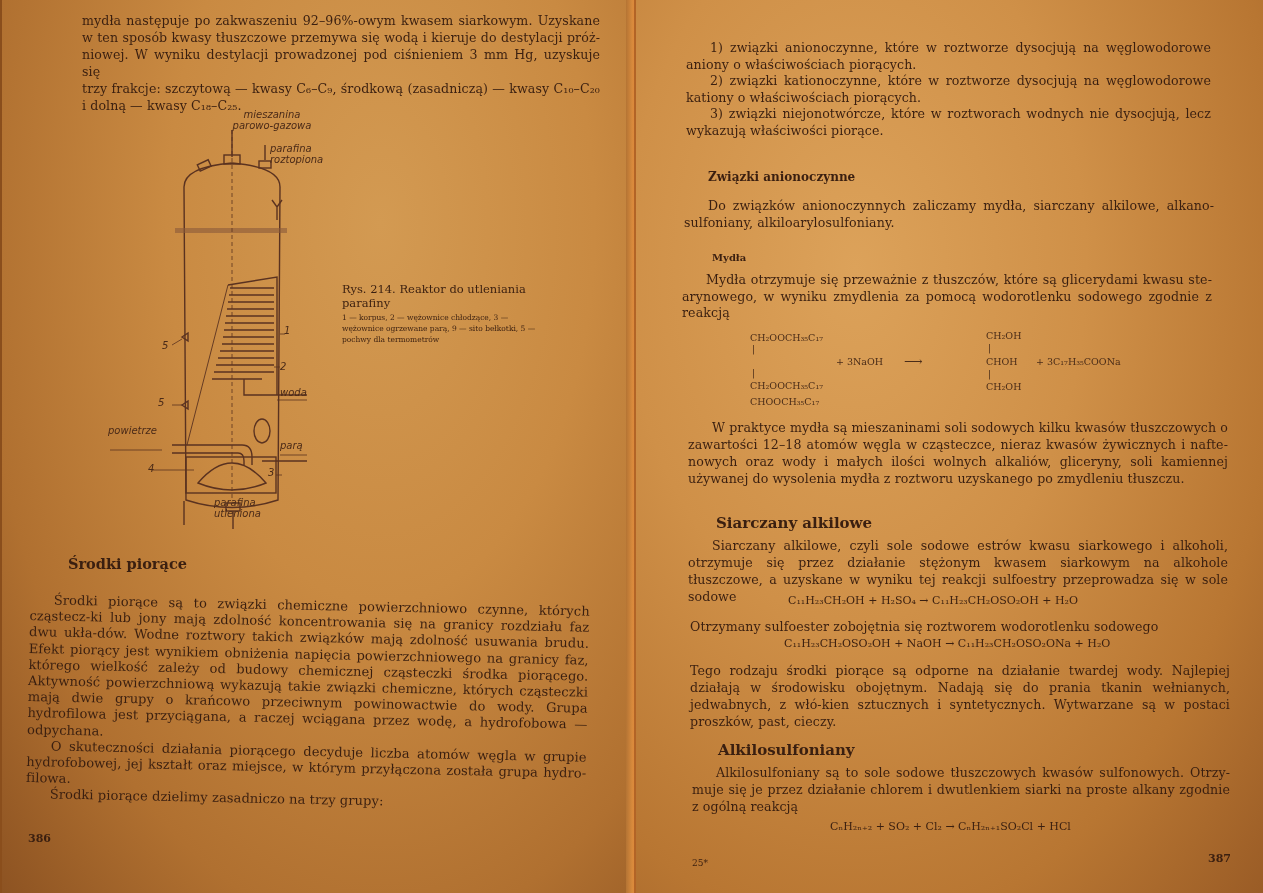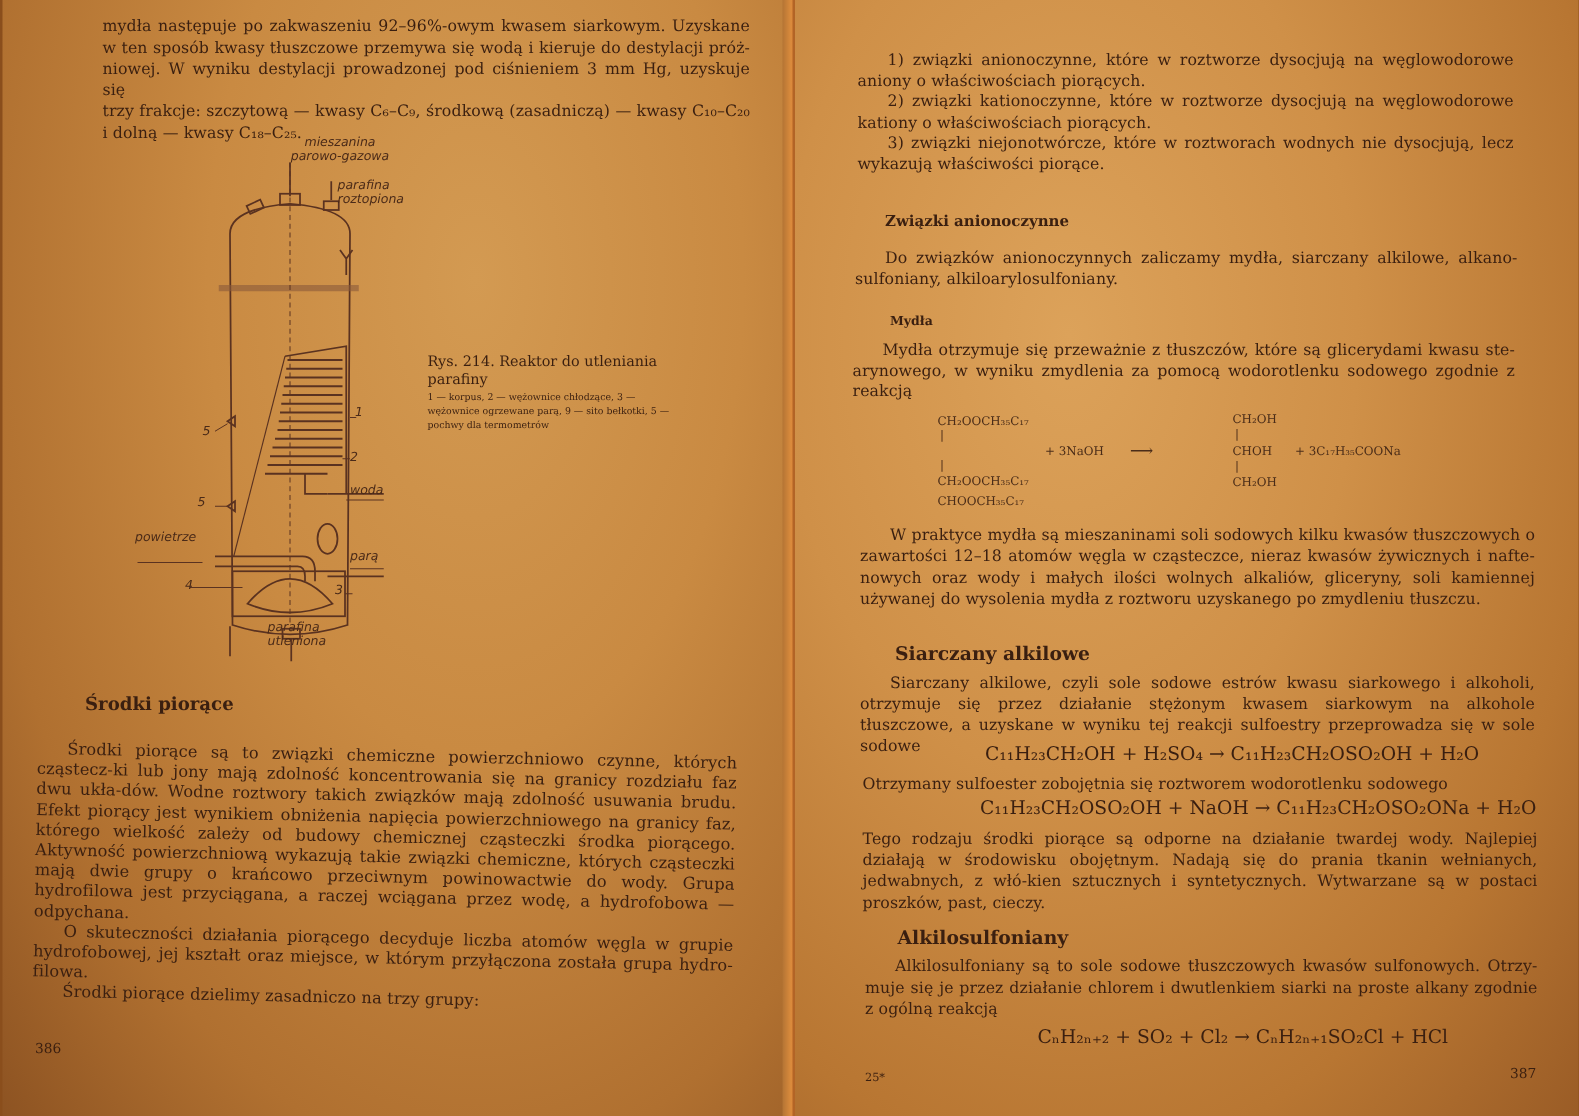--- a/index.html
+++ b/index.html
@@ -23,31 +23,31 @@
     position:absolute; left:626px; top:0; width:18px; height:893px;
     background: linear-gradient(90deg, #b47434 0%, #d88a3c 35%, #e0883a 50%, #c87a34 70%, #b57436 100%);
   }
   .spine-line { position:absolute; left:634px; top:0; width:2px; height:893px; background:#a0561e; opacity:.7; }
 
   .txt { position:absolute; font-size:12.6px; line-height:16.5px; text-align:justify; letter-spacing:0.1px; }
   .txt p { margin:0; }
   .ind { text-indent:24px; }
   .h2 { position:absolute; font-weight:bold; font-size:14.5px; }
   .h3 { position:absolute; font-weight:bold; font-size:15px; }
-  .pageno { position:absolute; font-size:11px; font-weight:normal; }
+  .pageno { position:absolute; font-size:11px; font-weight:bold; }
 
   .caption { position:absolute; left:340px; top:282px; width:200px; }
   .caption .title { font-size:11.5px; line-height:14px; }
   .caption .legend { font-size:7.5px; line-height:11px; margin-top:2px; }
 
   .diagram { position:absolute; left:100px; top:105px; width:250px; height:425px; }
   .lbl { position:absolute; font-family:"DejaVu Sans", sans-serif; font-style:italic; font-size:10px; color:#4a2a18; line-height:11px; }
   .num { position:absolute; font-family:"DejaVu Sans", sans-serif; font-style:italic; font-size:10px; color:#4a2a18; }
 
-  .eq { position:absolute; font-size:15px; white-space:nowrap; }
+  .eq { position:absolute; font-size:11px; white-space:nowrap; }
   .chem { position:absolute; font-size:9.5px; color:#4a2c18; white-space:nowrap; }
 </style>
 </head>
 <body>
 
 <div class="spread">
 
   <div class="page page-left">
 
     <div class="txt" style="left:80px; top:12px; width:518px; line-height:17px;">

